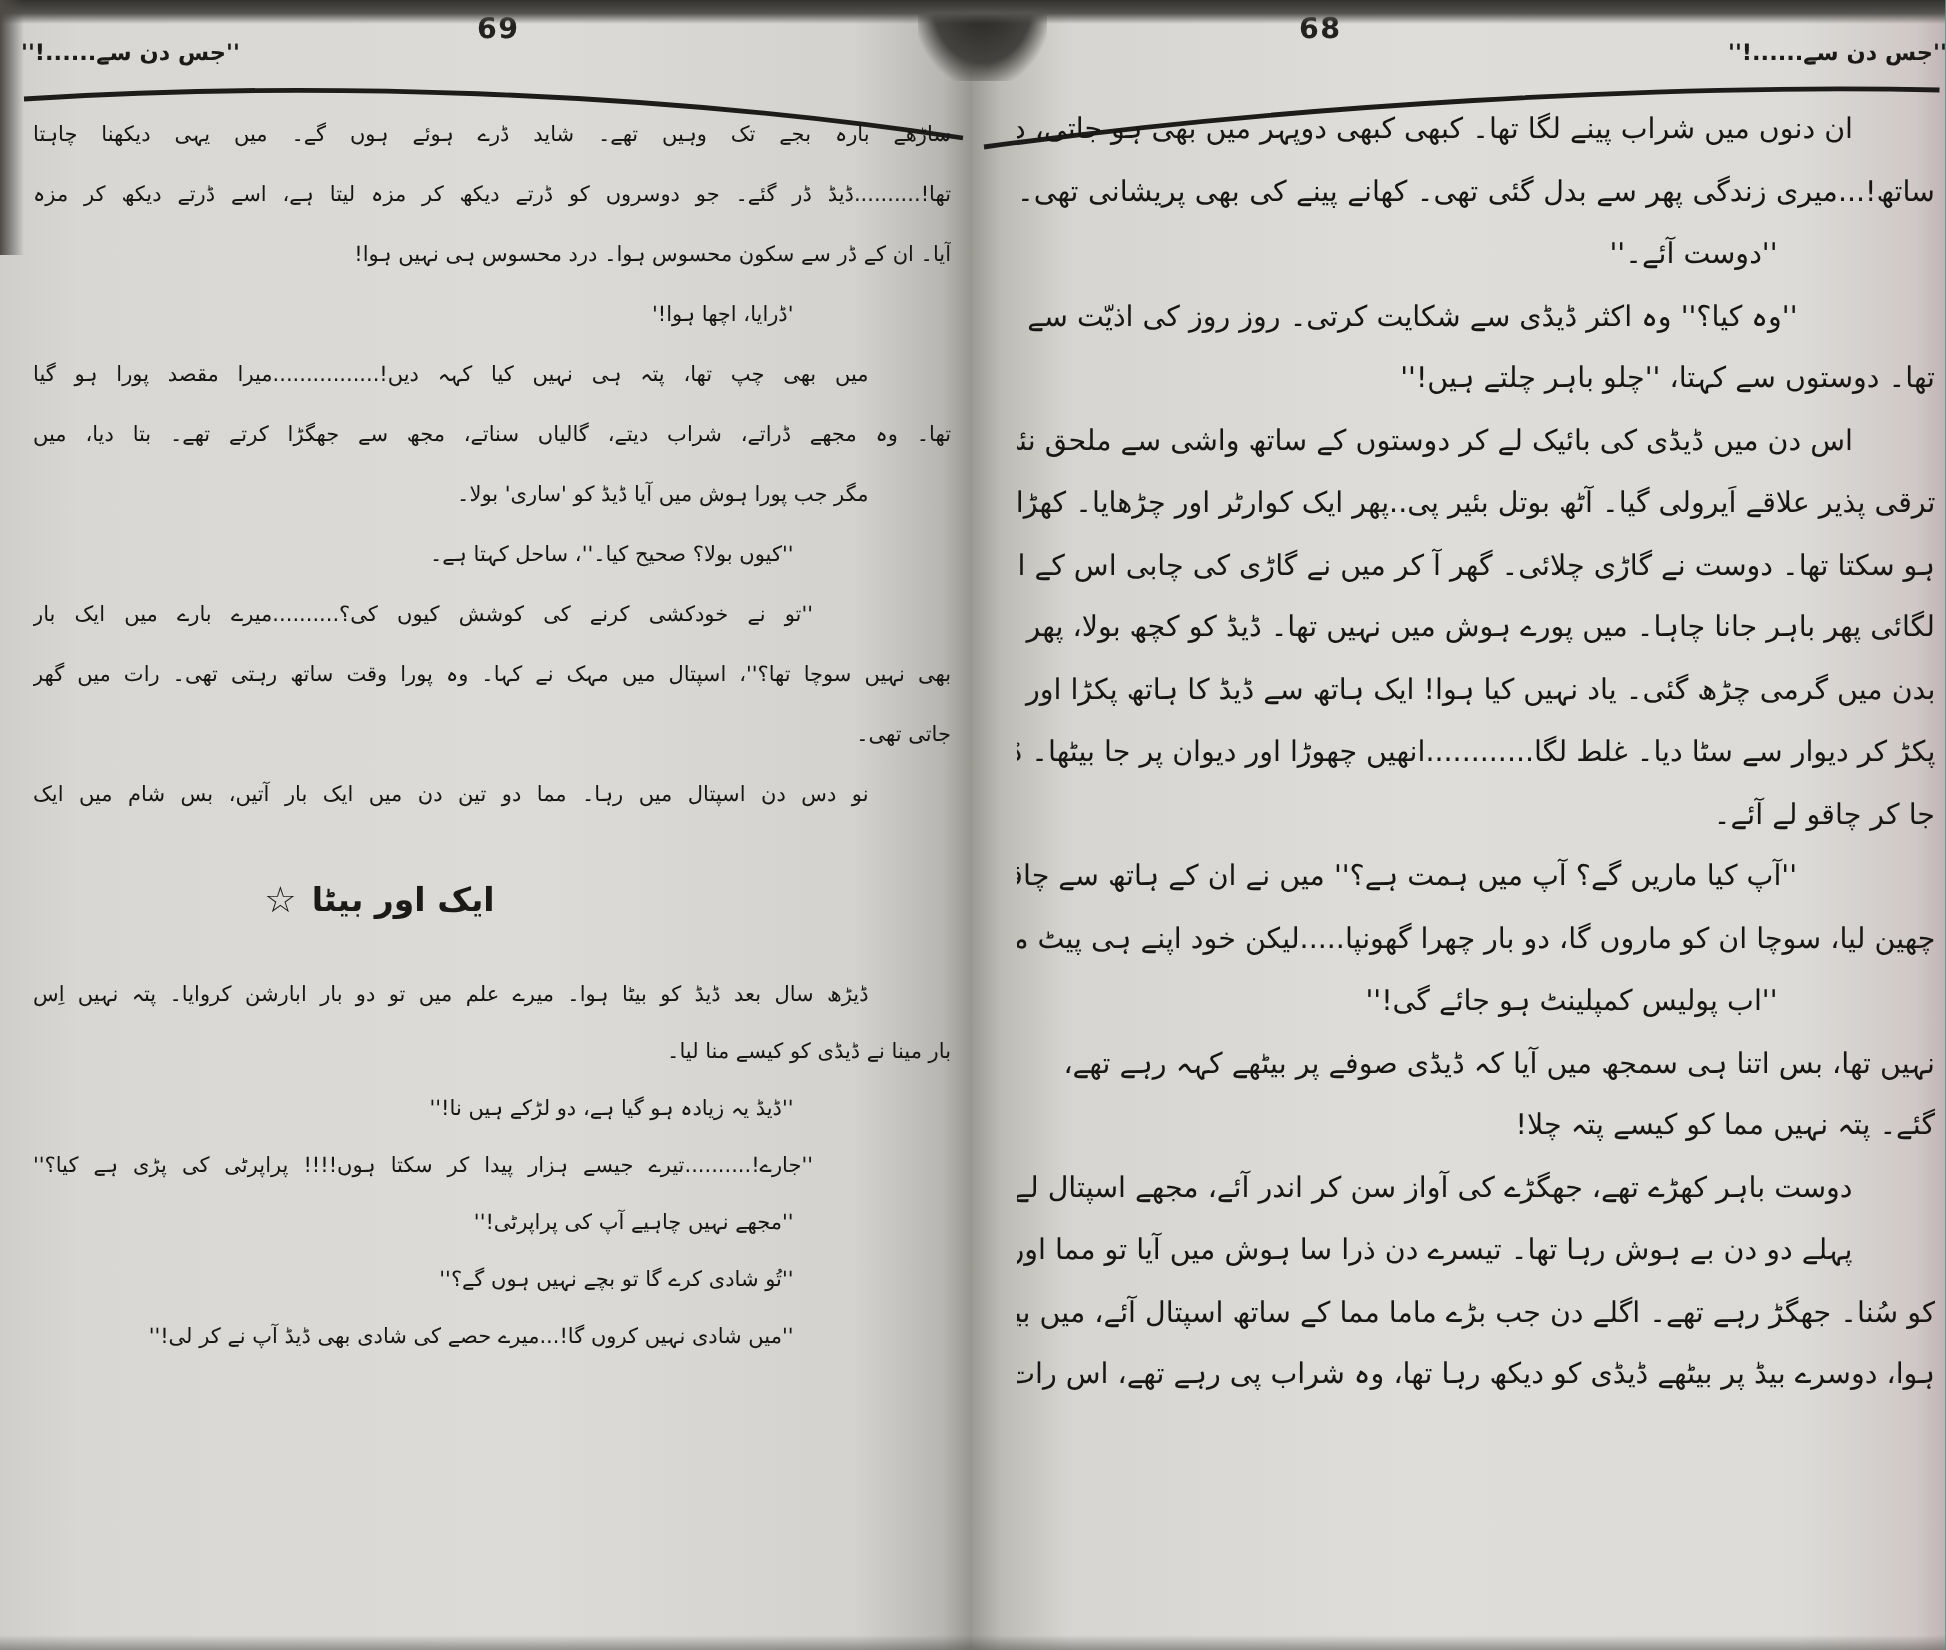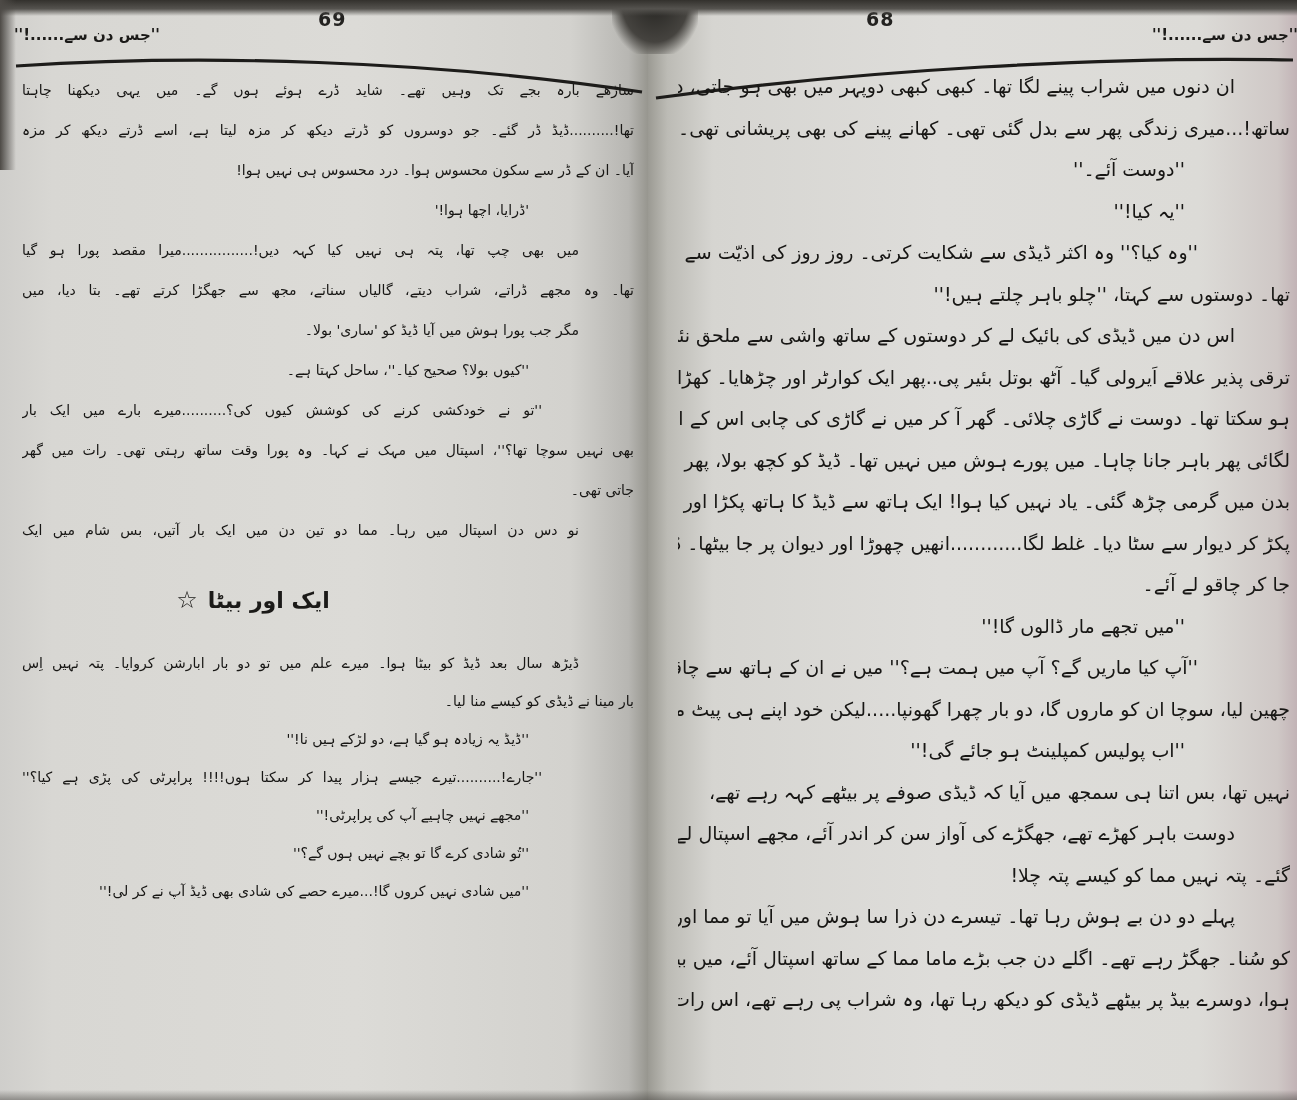--- a/index.html
+++ b/index.html
@@ -111,37 +111,35 @@
         <div class="line q after">''تُو شادی کرے گا تو بچے نہیں ہوں گے؟''</div>
         <div class="line q after">''میں شادی نہیں کروں گا!...میرے حصے کی شادی بھی ڈیڈ آپ نے کر لی!''</div>
       </div>
   </div>
 
   <div id="col-right" class="col">
     <div>
         <div class="line js">ان دنوں میں شراب پینے لگا تھا۔ کبھی کبھی دوپہر میں بھی ہو جاتی، دوستوں کے</div>
         <div class="line j">ساتھ!...میری زندگی پھر سے بدل گئی تھی۔ کھانے پینے کی بھی پریشانی تھی۔</div>
         <div class="line q">''دوست آئے۔''</div>
-        <div class="line q">''یہ کیا!''</div>
         <div class="line qj">''وہ کیا؟'' وہ اکثر ڈیڈی سے شکایت کرتی۔ روز روز کی اذیّت سے اوب چکا</div>
         <div class="line e">تھا۔ دوستوں سے کہتا، ''چلو باہر چلتے ہیں!''</div>
         <div class="line js">اس دن میں ڈیڈی کی بائیک لے کر دوستوں کے ساتھ واشی سے ملحق نئی ممبئی کے</div>
         <div class="line j">ترقی پذیر علاقے اَیرولی گیا۔ آٹھ بوتل بئیر پی..پھر ایک کوارٹر اور چڑھایا۔ کھڑا بھی نہیں</div>
         <div class="line j">ہو سکتا تھا۔ دوست نے گاڑی چلائی۔ گھر آ کر میں نے گاڑی کی چابی اس کے اسٹینڈ پر</div>
         <div class="line j">لگائی پھر باہر جانا چاہا۔ میں پورے ہوش میں نہیں تھا۔ ڈیڈ کو کچھ بولا، پھر ڈیڈ نے کچھ کہا۔ تن</div>
         <div class="line j">بدن میں گرمی چڑھ گئی۔ یاد نہیں کیا ہوا! ایک ہاتھ سے ڈیڈ کا ہاتھ پکڑا اور دوسرے سے گلا</div>
         <div class="line j">پکڑ کر دیوار سے سٹا دیا۔ غلط لگا............انھیں چھوڑا اور دیوان پر جا بیٹھا۔ ڈیڈی کچن میں</div>
         <div class="line e">جا کر چاقو لے آئے۔</div>
-        <div class="line q">''میں تجھے مار ڈالوں گا!''</div>
         <div class="line qj">''آپ کیا ماریں گے؟ آپ میں ہمت ہے؟'' میں نے ان کے ہاتھ سے چاقو</div>
         <div class="line j">چھین لیا، سوچا ان کو ماروں گا، دو بار چھرا گھونپا.....لیکن خود اپنے ہی پیٹ میں! مجھے ہوش</div>
         <div class="line q">''اب پولیس کمپلینٹ ہو جائے گی!''</div>
         <div class="line e">نہیں تھا، بس اتنا ہی سمجھ میں آیا کہ ڈیڈی صوفے پر بیٹھے کہہ رہے تھے،</div>
+        <div class="line e">گئے۔ پتہ نہیں مما کو کیسے پتہ چلا!</div>
         <div class="line js">دوست باہر کھڑے تھے، جھگڑے کی آواز سن کر اندر آئے، مجھے اسپتال لے</div>
-        <div class="line e">گئے۔ پتہ نہیں مما کو کیسے پتہ چلا!</div>
         <div class="line js">پہلے دو دن بے ہوش رہا تھا۔ تیسرے دن ذرا سا ہوش میں آیا تو مما اور ڈیڈی</div>
         <div class="line j">کو سُنا۔ جھگڑ رہے تھے۔ اگلے دن جب بڑے ماما مما کے ساتھ اسپتال آئے، میں بیڈ پر لیٹا</div>
         <div class="line j">ہوا، دوسرے بیڈ پر بیٹھے ڈیڈی کو دیکھ رہا تھا، وہ شراب پی رہے تھے، اس رات ڈیڈی</div>
       </div>
   </div>
 
   <div class="spine-top"></div>
   <div class="top-shade"></div>
   <div class="corner-shade"></div>
   <div class="bottom-shade"></div>

